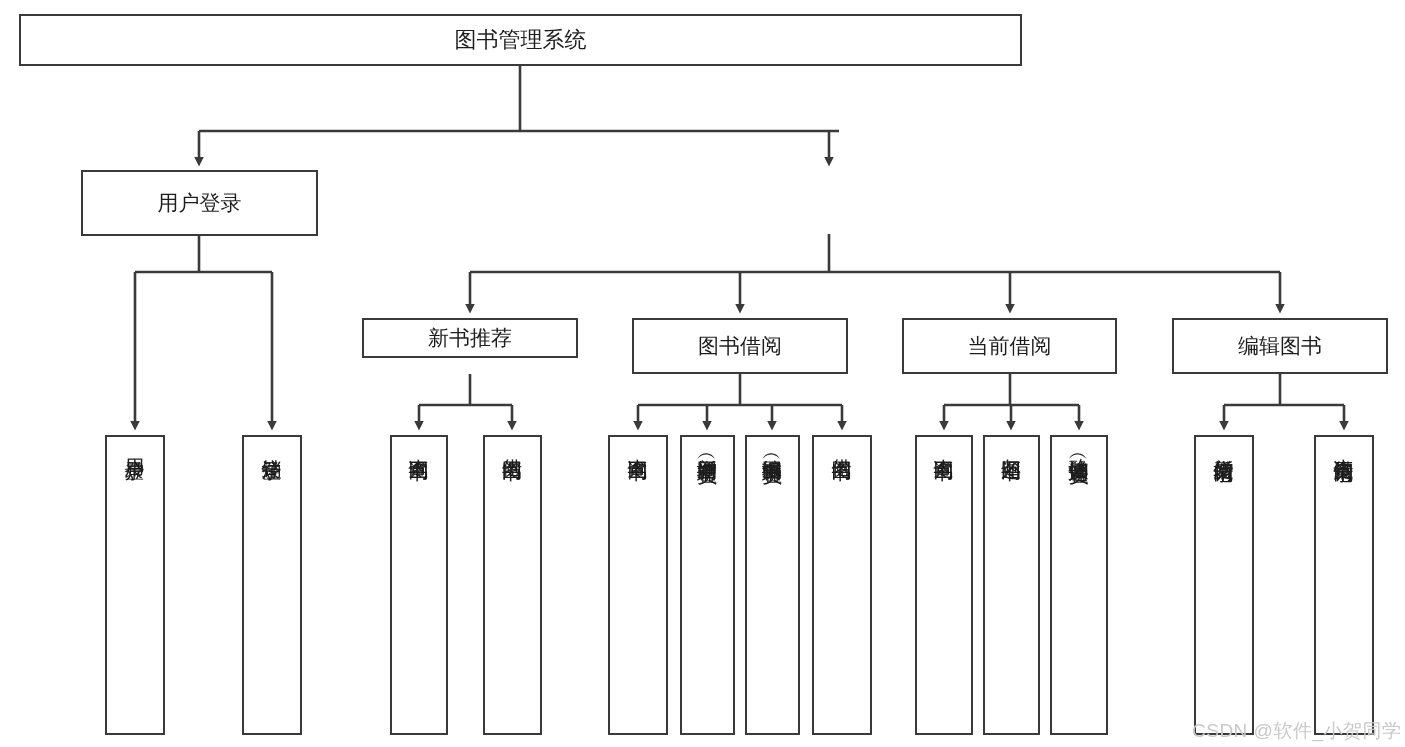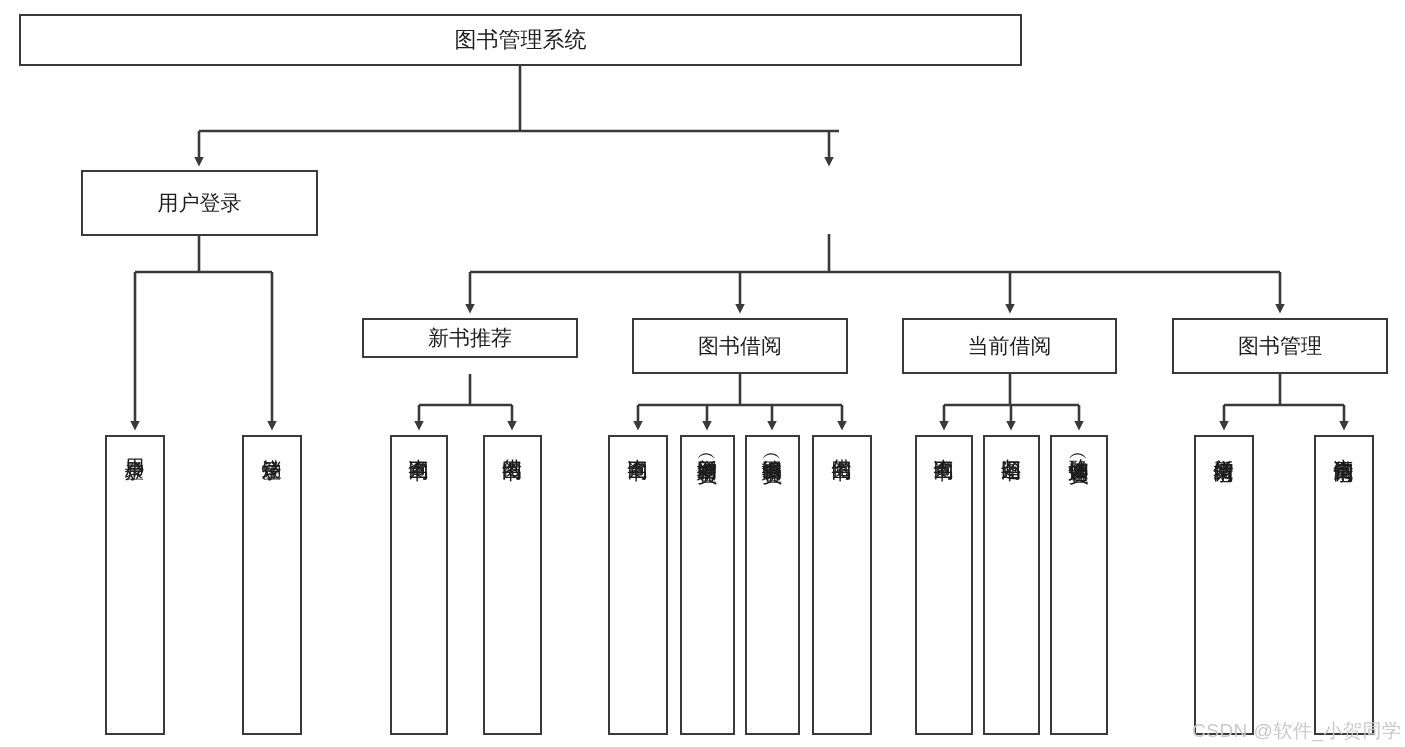--- a/index.html
+++ b/index.html
@@ -116,21 +116,21 @@
   <div class="node h-node" style="left:362px;top:318px;width:216px;height:40px;">
     <span class="lbl">新书推荐</span>
   </div>
   <div class="node h-node" style="left:902px;top:318px;width:215px;height:56px;">
     <span class="lbl">当前借阅</span>
   </div>
   <div class="node h-node" style="left:632px;top:318px;width:216px;height:56px;">
     <span class="lbl">图书借阅</span>
   </div>
   <div class="node h-node" style="left:1172px;top:318px;width:216px;height:56px;">
-    <span class="lbl">图书管理</span>
+    <span class="lbl">编辑图书</span>
   </div>
 
   <div class="node v-node" style="left:105px;top:435px;width:60px;height:300px;">
     <span class="lbl">用户登录</span>
   </div>
   <div class="node v-node" style="left:242px;top:435px;width:60px;height:300px;">
     <span class="lbl">注销登录</span>
   </div>
 
   <div class="node v-node" style="left:390px;top:435px;width:58px;height:300px;">

